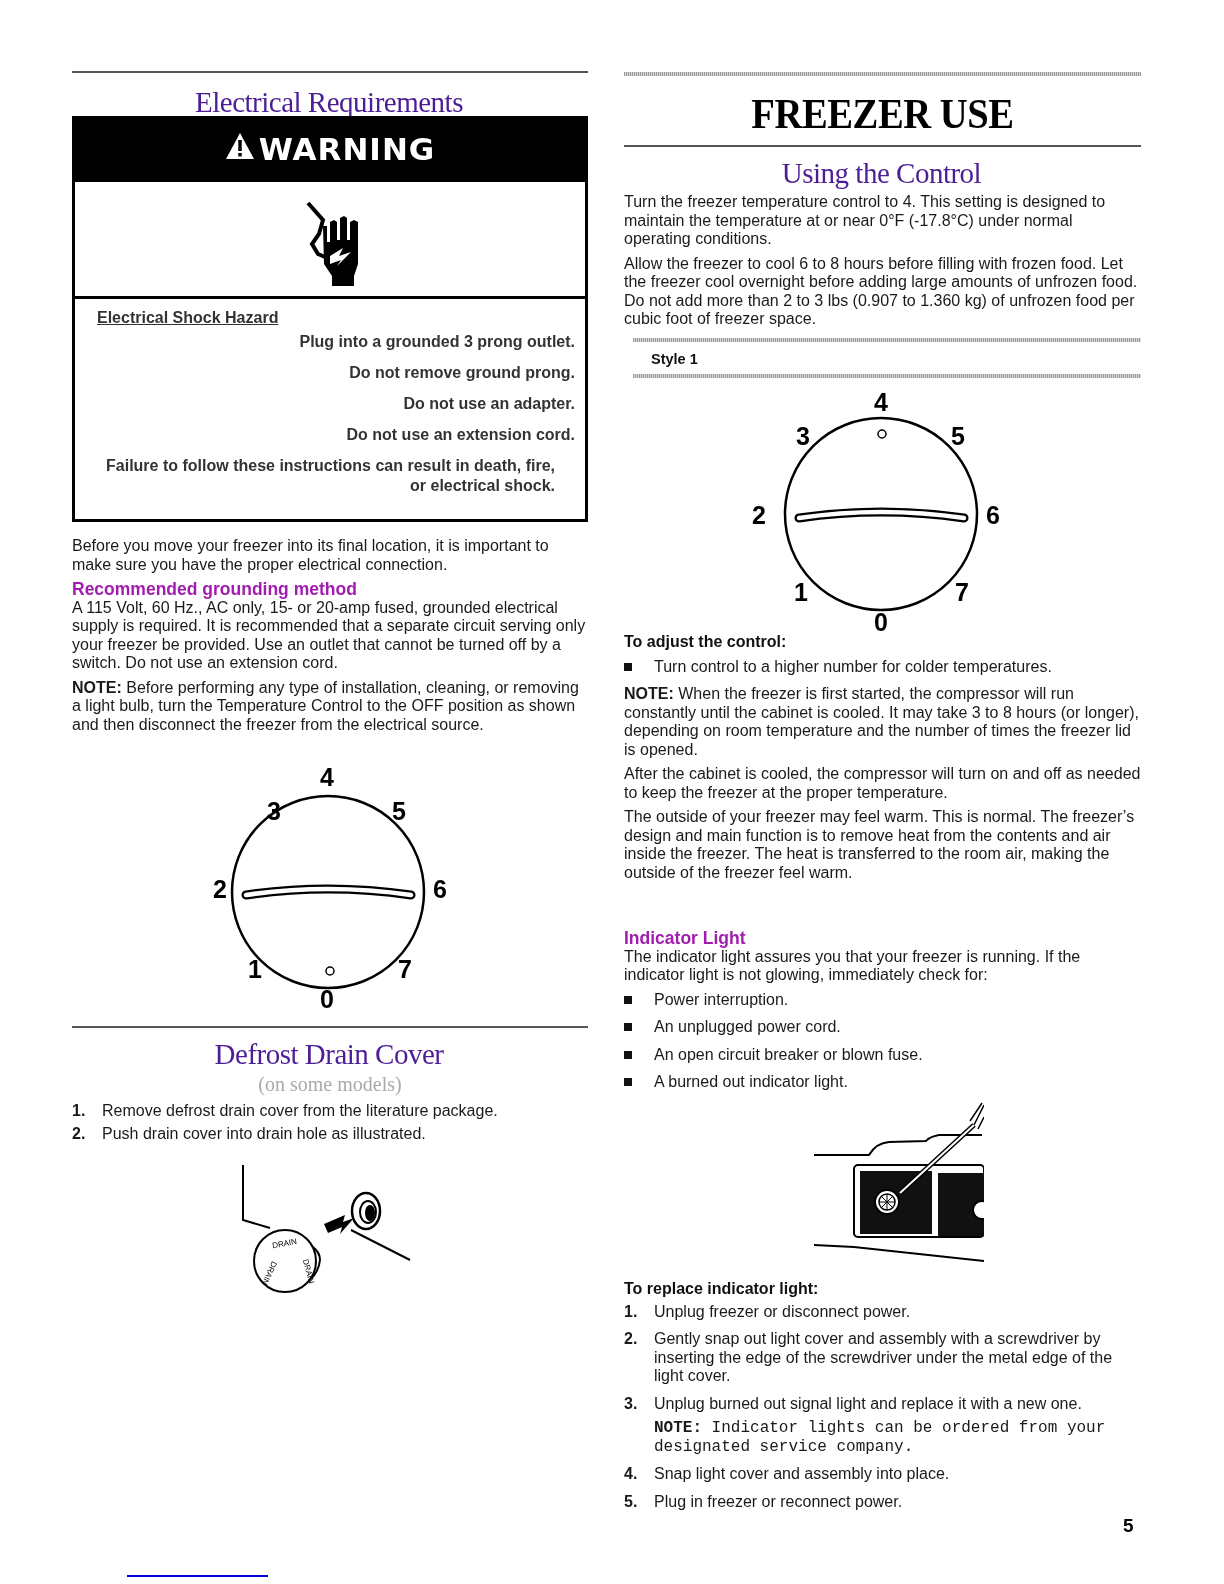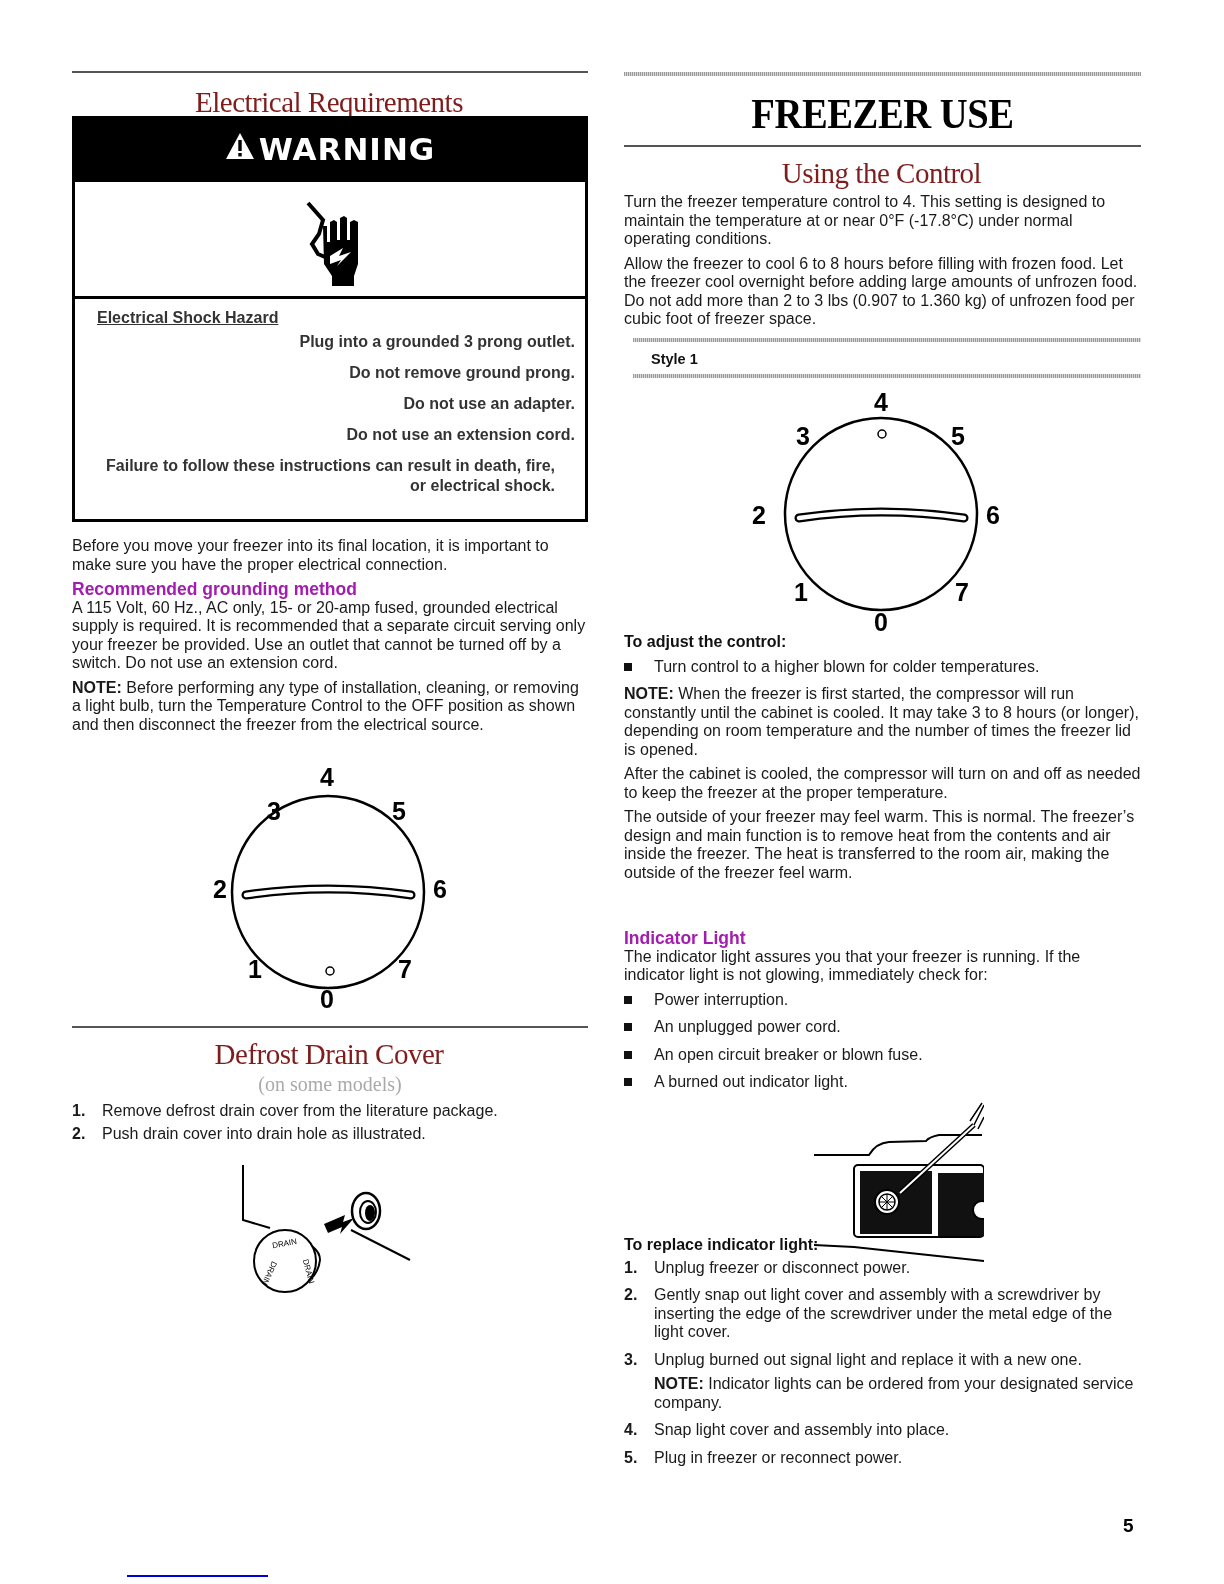--- a/index.html
+++ b/index.html
@@ -10,21 +10,21 @@
   .col { position: absolute; top: 0; }
   .col-left { left: 72px; width: 516px; }
   .col-right { left: 624px; width: 517px; }
 
   .rule { position: absolute; left: 0; right: 0; height: 0; border-top: 2px solid #555; }
   .rule-hatched { height: 4px; border: none;
     background: repeating-linear-gradient(90deg, #999 0 1px, #d8d8d8 1px 2px); }
 
   .section-title {
     position: absolute; left: 0; right: 2px; text-align: center;
-    font-family: "Liberation Serif", serif; font-size: 29px; color: #7f1d1d;
+    font-family: "Liberation Serif", serif; font-size: 29px; color: #4c1d95;
     letter-spacing: -0.5px;
   }
   .section-sub {
     position: absolute; left: 0; right: 0; text-align: center;
     font-family: "Liberation Serif", serif; font-size: 20px; color: #a9a9a9;
   }
   .page-heading {
     position: absolute; left: 0; right: 0; text-align: center;
     font-family: "Liberation Serif", serif; font-weight: bold; font-size: 42px;
     color: #000; transform: scaleX(0.92); letter-spacing: -0.5px;
@@ -181,21 +181,21 @@
     <span class="dial-num" style="left:-14px; top:115px;">2</span>
     <span class="dial-num" style="left:220px; top:115px;">6</span>
     <span class="dial-num" style="left:28px; top:192px;">1</span>
     <span class="dial-num" style="left:189px; top:192px;">7</span>
     <span class="dial-num" style="left:108px; top:222px;">0</span>
   </div>
 
   <div class="body-text" style="top:633px;">
     <div class="lbl" style="margin-bottom:6px;">To adjust the control:</div>
     <ul class="sq">
-      <li><span class="bullet"></span><span>Turn control to a higher blown for colder temperatures.</span></li>
+      <li><span class="bullet"></span><span>Turn control to a higher number for colder temperatures.</span></li>
     </ul>
     <p><span class="b">NOTE:</span><span> When the freezer is first started, the compressor will run constantly until the cabinet is cooled. It may take 3 to 8 hours (or longer), depending on room temperature and the number of times the freezer lid is opened.</span></p>
     <p>After the cabinet is cooled, the compressor will turn on and off as needed to keep the freezer at the proper temperature.</p>
     <p>The outside of your freezer may feel warm. This is normal. The freezer’s design and main function is to remove heat from the contents and air inside the freezer. The heat is transferred to the room air, making the outside of the freezer feel warm.</p>
   </div>
 
   <div class="body-text" style="top:929px;">
     <div class="subhead">Indicator Light</div>
     <p>The indicator light assures you that your freezer is running. If the indicator light is not glowing, immediately check for:</p>
     <ul class="sq">
@@ -216,27 +216,27 @@
       <circle cx="73" cy="107" r="8" fill="#fff" stroke="#000" stroke-width="1.5"></circle>
       <path d="M65,107 L81,107 M73,99 L73,115 M67,101 L79,113 M79,101 L67,113" stroke="#000" stroke-width="1"></path>
       <circle cx="168" cy="115" r="9" fill="#fff" stroke="#000" stroke-width="2"></circle>
       <path d="M86,98 L160,30" stroke="#000" stroke-width="5" fill="none"></path>
       <path d="M86,98 L160,30" stroke="#fff" stroke-width="2" fill="none"></path>
       <path d="M160,30 L170,10 M156,26 L168,8 M164,34 L170,22" stroke="#000" stroke-width="1.5" fill="none"></path>
       <path d="M0,150 L40,152 L170,166" stroke="#000" stroke-width="2" fill="none"></path>
     </svg>
   </div>
 
-  <div class="body-text" style="top:1236px;">
+  <div class="body-text" style="top:1280px;">
     <div class="lbl" style="margin-bottom:4px;">To replace indicator light:</div>
     <ol class="num">
       <li><span class="n">1.</span><span>Unplug freezer or disconnect power.</span></li>
       <li><span class="n">2.</span><span>Gently snap out light cover and assembly with a screwdriver by inserting the edge of the screwdriver under the metal edge of the light cover.</span></li>
       <li><span class="n">3.</span><span>Unplug burned out signal light and replace it with a new one.</span>
-        <div style="margin-top:6px;"><span class="b">NOTE:</span><span> Indicator lights can be ordered from your designated service company.</span></div>
+        <div style="margin-top:6px;font-family:Liberation Mono, monospace;"><span class="b">NOTE:</span><span> Indicator lights can be ordered from your designated service company.</span></div>
       </li>
       <li><span class="n">4.</span><span>Snap light cover and assembly into place.</span></li>
       <li><span class="n">5.</span><span>Plug in freezer or reconnect power.</span></li>
     </ol>
   </div>
 </div>
 
 <div class="page-num">5</div>
 <div class="blue-line"></div>
 

